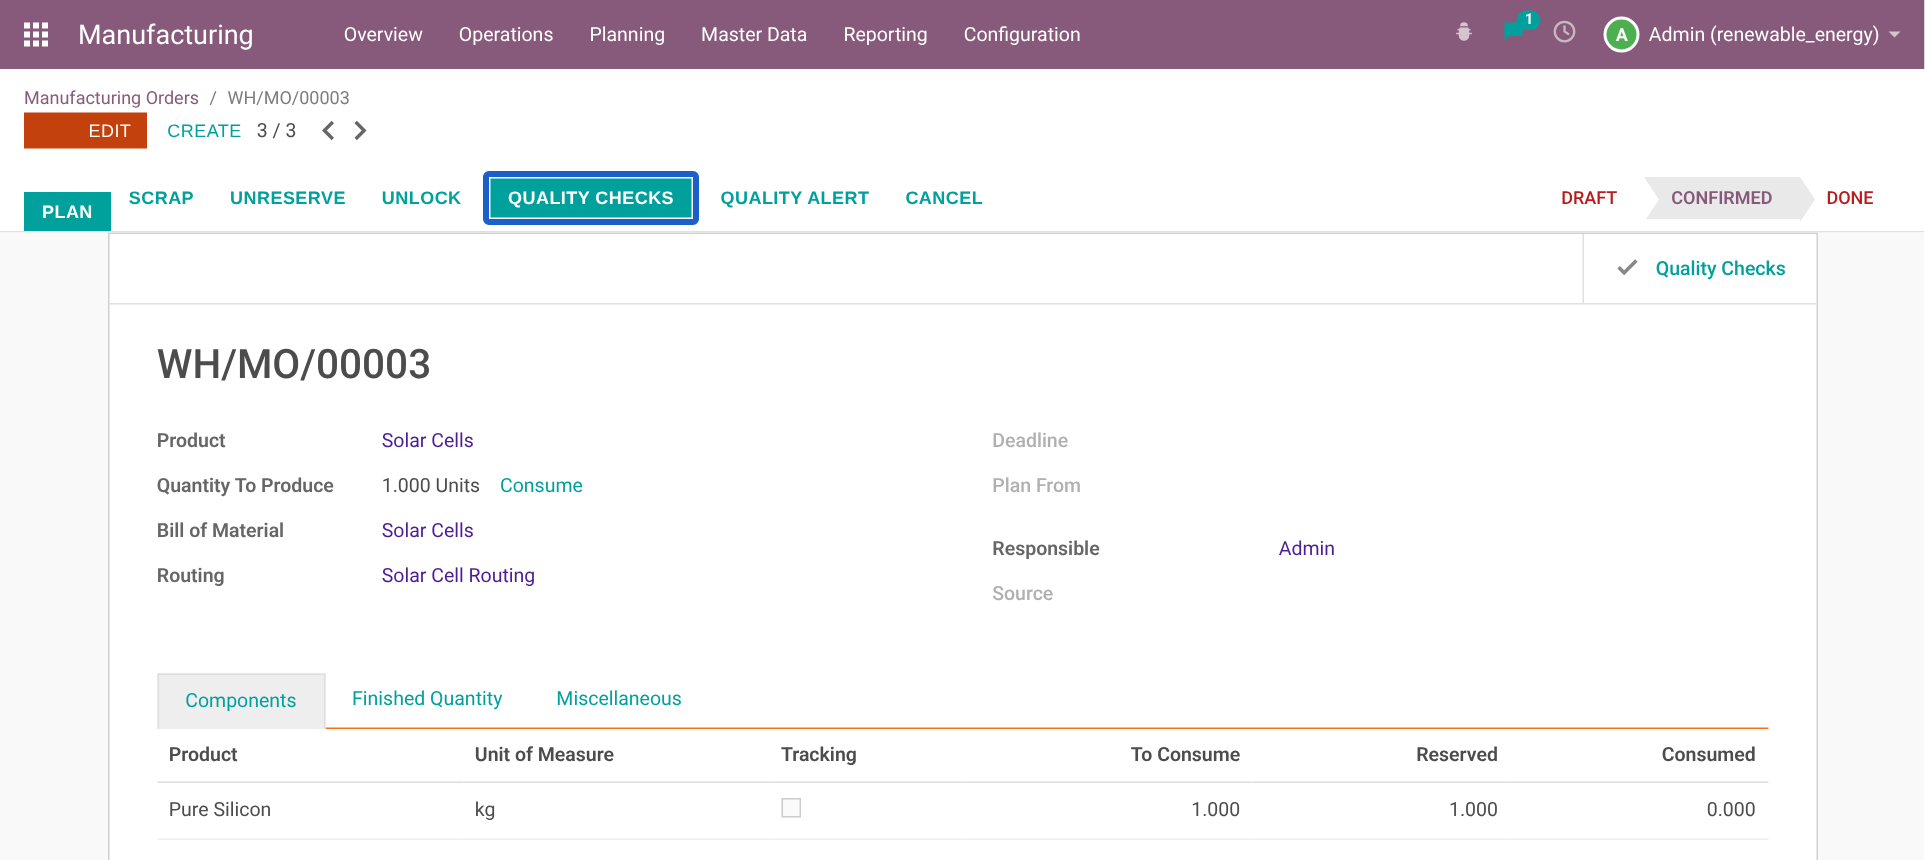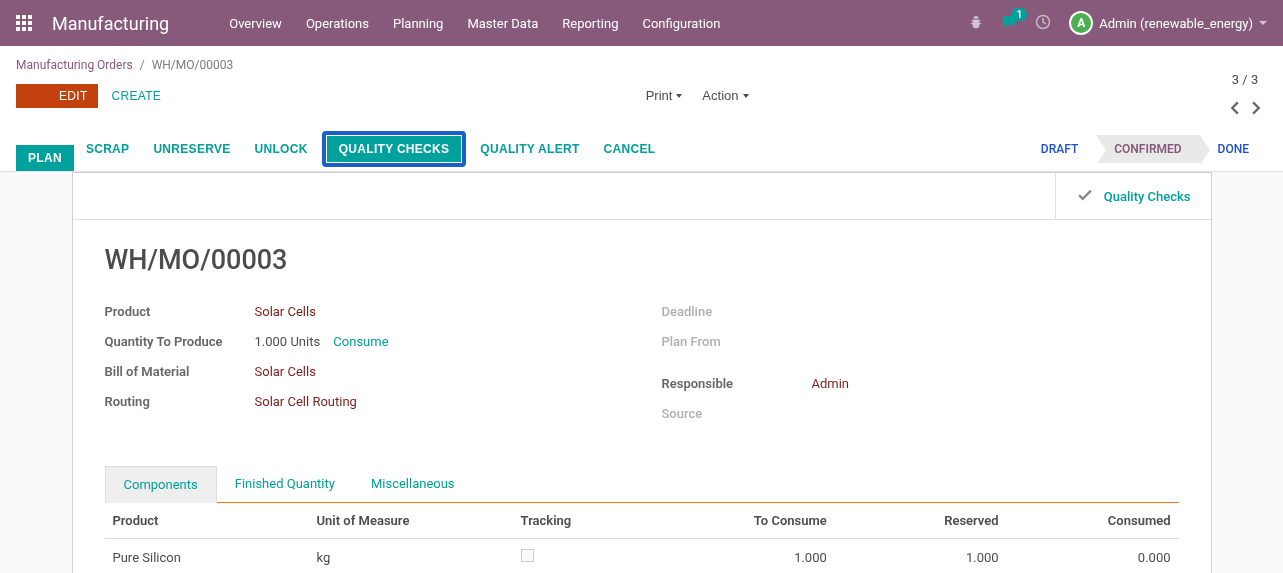--- a/index.html
+++ b/index.html
@@ -26,53 +26,53 @@
 .breadcrumb .sep { color: #7d7d7d; margin: 0 4px; }
 
 .cp-row { display: flex; align-items: center; min-height: 30px; margin-bottom: 8px; }
 .cp-left { display: flex; align-items: center; gap: 4px; }
 .btn { padding: 5px 10px; font-size: 12px; border: none; cursor: pointer; text-transform: uppercase; font-weight: 500; letter-spacing: 0.3px; }
 .btn-primary { background: #c2410c; color: #fff; padding-left: 43px; }
 .btn-link { background: transparent; color: #00a09d; }
 .cp-center { flex: 1; display: flex; justify-content: center; gap: 4px; align-items: center; }
 .dropdown-btn { background: transparent; border: none; color: #4c4c4c; font-size: 13px; padding: 5px 8px; cursor: pointer; display: inline-flex; align-items: center; gap: 4px; }
 .dd-caret { border-left: 3px solid transparent; border-right: 3px solid transparent; border-top: 4px solid #4c4c4c; }
-.cp-right { display: flex; align-items: center; gap: 10px; flex-direction: column; }
+.cp-right { display: flex; align-items: center; gap: 10px; }
 .pager { color: #4c4c4c; font-size: 13px; }
 .pager-arrows { display: flex; }
 .pager-arrow { width: 22px; height: 22px; display: flex; align-items: center; justify-content: center; cursor: pointer; color: #666; }
 
 .action-row { display: flex; align-items: center; justify-content: space-between; margin-bottom: 0; }
 .action-left { display: flex; align-items: center; gap: 0; }
 .btn-action { padding: 6px 12px; font-size: 12px; font-weight: 600; letter-spacing: 0.3px; text-transform: uppercase; border: none; cursor: pointer; background: transparent; color: #00a09d; }
 .btn-action.primary { background: #00a09d; color: #fff; margin-top: 18px; }
 .highlighted-wrap { border: 4px solid #1b5fc9; border-radius: 4px; display: inline-flex; padding:1px; margin: 0 2px; }
 .highlighted-wrap .btn-action { background: #00a09d; color: #fff; }
 
 .status-bar { display: flex; align-items: center; }
-.status-step { padding: 7px 18px; font-size: 12px; font-weight: 500; color: #1d4ed8; position: relative; background: #fff; }
+.status-step { padding: 7px 18px; font-size: 12px; font-weight: 500; color: #b91c1c; position: relative; background: #fff; }
 .status-step.confirmed { background: #e9e9e9; color: #875a7b; font-weight: 600; }
 .status-step.confirmed::after { content:""; position:absolute; right:-10px; top:0; border-top:15px solid transparent; border-bottom:15px solid transparent; border-left:10px solid #e9e9e9; z-index:2;}
 .status-step.draft::after { content:""; position:absolute; right:-10px; top:0; border-top:15px solid transparent; border-bottom:15px solid transparent; border-left:10px solid #fff; z-index:2;}
 
 .form-sheet-bg { background: #f9f9f9; padding: 0 16px 24px; }
 .form-sheet { max-width: 1140px; margin: 0 auto; background: #fff; border: 1px solid #d0d0d0; position: relative; }
 .stat-buttons { display: flex; justify-content: flex-end; border-bottom: 1px solid #e0e0e0; }
 .stat-btn { display: flex; align-items: center; gap: 10px; padding: 14px 20px; border-left: 1px solid #e0e0e0; cursor: pointer; color: #00a09d; font-weight: 500; }
 .stat-btn svg { fill: #888; width: 18px; height: 18px; }
 
 .sheet-body { padding: 24px 32px; }
 .record-title { font-size: 27px; color: #4c4c4c; margin-bottom: 28px; font-weight: 500; }
 .form-cols { display: flex; gap: 40px; }
 .form-col { flex: 1; }
 .form-field { display: flex; margin-bottom: 8px; align-items: baseline; min-height: 22px; }
 .form-label { width: 150px; font-weight: 600; color: #666; font-size: 13px; }
 .form-label.muted { color: #b0b0b0; font-weight: 500; }
 .form-value { flex: 1; font-size: 13px; }
-.form-value a { color: #7f1d1d; text-decoration: none; cursor: pointer; }
+.form-value a { color: #4c1d95; text-decoration: none; cursor: pointer; }
 .update-link { color: #00a09d; margin-left: 10px; cursor: pointer; }
 
 .tabs { display: flex; border-bottom: 1px solid #f97316; margin-top: 30px; }
 .tab { padding: 10px 18px; font-size: 13px; color: #00a09d; cursor: pointer; background: transparent; }
 .tab.active { background: #eee; border: 1px solid #ddd; border-bottom: 1px solid #eee; margin-bottom: -1px; color: #00a09d; }
 
 .table { width: 100%; border-collapse: collapse; margin-top: 0; }
 .table th { text-align: left; font-weight: 600; padding: 10px 8px; border-bottom: 1px solid #ddd; font-size: 13px; color: #4c4c4c;}
 .table th.ralign, .table td.ralign { text-align: right; }
 .table th.calign, .table td.calign { }
@@ -134,30 +134,20 @@
     <a>Manufacturing Orders</a>
     <span class="sep">/</span>
     <span>WH/MO/00003</span>
   </div>
 
   <div class="cp-row">
     <div class="cp-left">
       <button class="btn btn-primary">EDIT</button>
       <button class="btn btn-link">CREATE</button>
     </div>
-    <div class="cp-center">
-      <button class="dropdown-btn">
-        <span>Print</span>
-        <span class="dd-caret"></span>
-      </button>
-      <button class="dropdown-btn">
-        <span>Action</span>
-        <span class="dd-caret"></span>
-      </button>
-    </div>
     <div class="cp-right">
       <span class="pager">3 / 3</span>
       <div class="pager-arrows">
         <span class="pager-arrow">
           <svg width="9" height="14" viewBox="0 0 8 12">
               <path d="M7 1L2 6l5 5" fill="none" stroke="#666" stroke-width="2"></path>
             </svg>
         </span>
         <span class="pager-arrow">
           <svg width="9" height="14" viewBox="0 0 8 12">
@@ -226,21 +216,21 @@
         </div>
         <div class="form-col">
           <div class="form-field">
             <div class="form-label muted">Deadline</div>
             <div class="form-value"></div>
           </div>
           <div class="form-field">
             <div class="form-label muted">Plan From</div>
             <div class="form-value"></div>
           </div>
-          <div class="form-field" style="margin-top:20px;">
+          <div class="form-field" style="margin-top:20px;gap:41px;">
             <div class="form-label">Responsible</div>
             <div class="form-value"><a>Admin</a></div>
           </div>
           <div class="form-field">
             <div class="form-label muted">Source</div>
             <div class="form-value"></div>
           </div>
         </div>
       </div>
 

